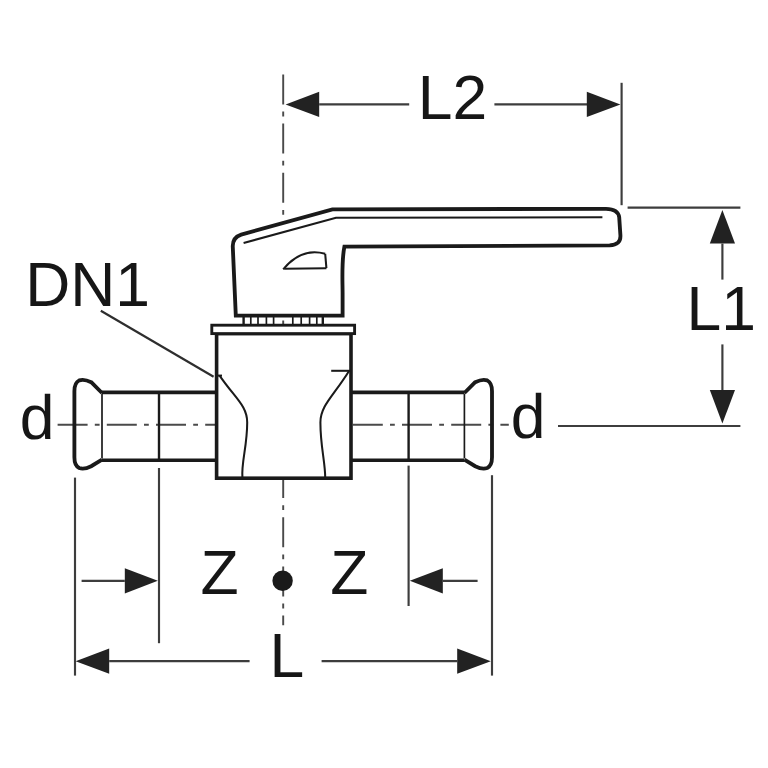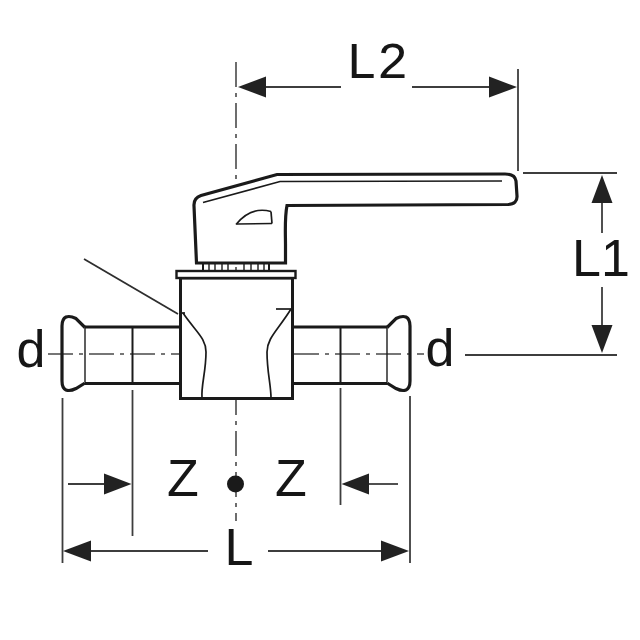--- a/index.html
+++ b/index.html
@@ -125,20 +125,21 @@
         <line x1="91" y1="551" x2="208" y2="551"></line>
         <line x1="268" y1="551" x2="381" y2="551"></line>
         <line x1="62.5" y1="398" x2="62.5" y2="563"></line>
         <line x1="410" y1="396" x2="410" y2="563"></line>
       </g>
       <polygon points="63,551 91,540.5 91,561.5" fill="#222"></polygon>
       <polygon points="409,551 381,540.5 381,561.5" fill="#222"></polygon>
     </g>
   </svg>
 
-  <span class="lbl ctr" style="left:377px;top:39px;font-family:Liberation Mono, monospace;">L2</span>
+  <span class="lbl" style="left:21px;top:212px;">DN1</span>
+  <span class="lbl ctr" style="left:377px;top:56px;">L2</span>
   <span class="lbl ctr" style="left:601px;top:232px;text-align:center;">L1</span>
   <span class="lbl ctr" style="left:31px;top:323px;">d</span>
   <span class="lbl ctr" style="left:440px;top:322px;">d</span>
   <span class="lbl ctr" style="left:183px;top:452px;">Z</span>
   <span class="lbl ctr" style="left:291px;top:452px;">Z</span>
   <span class="lbl ctr" style="left:239px;top:521px;">L</span>
 </div>
 
 </body></html>

